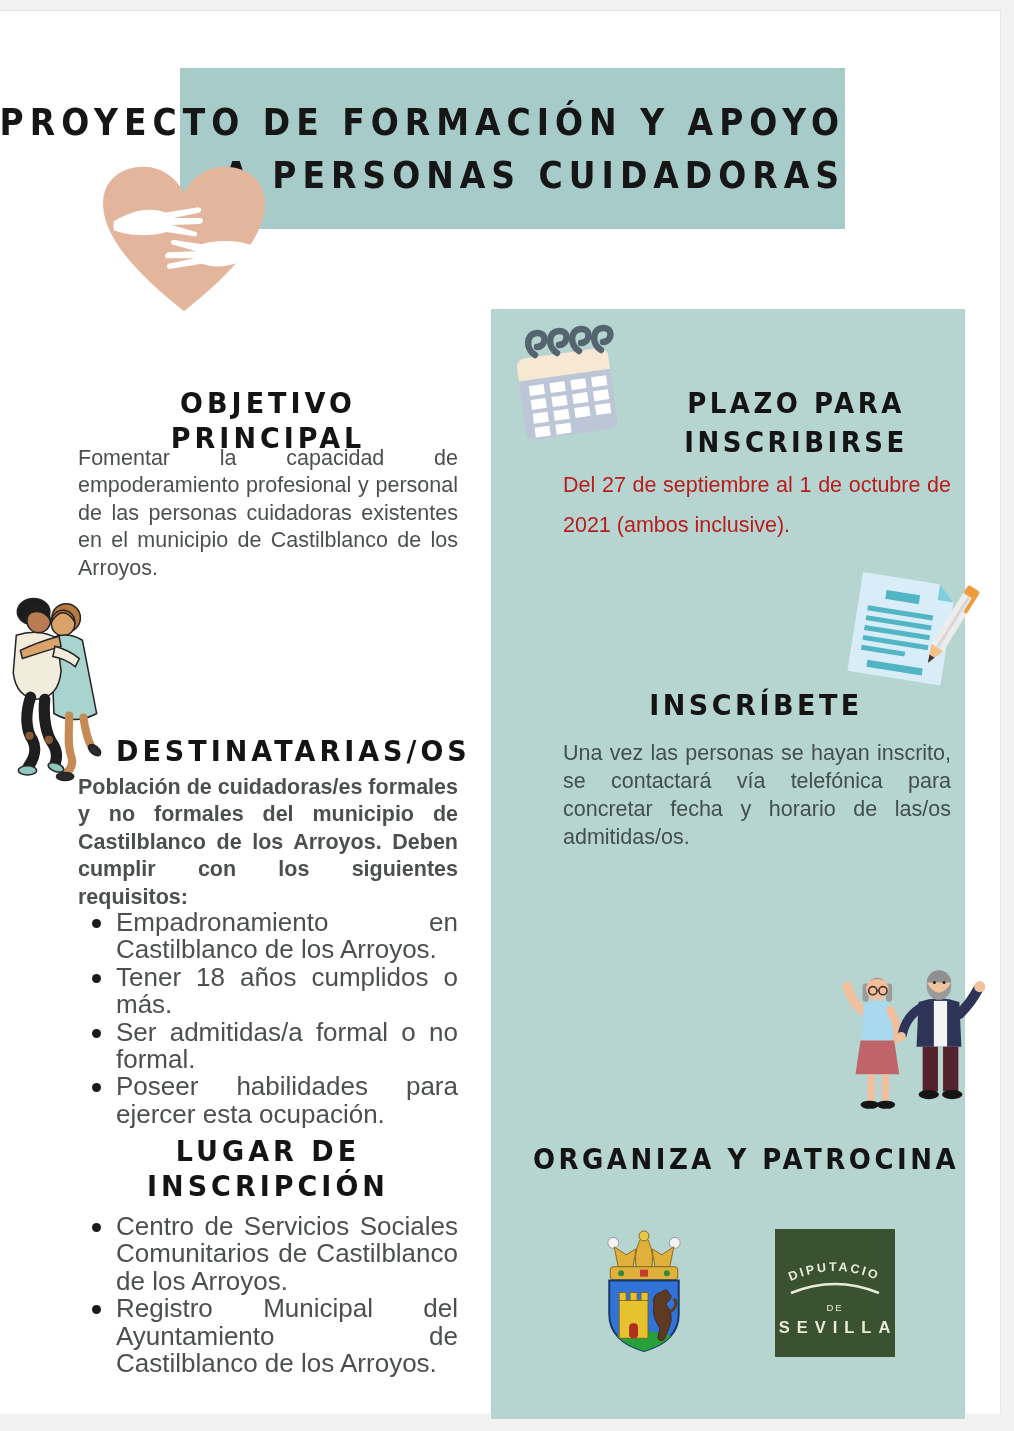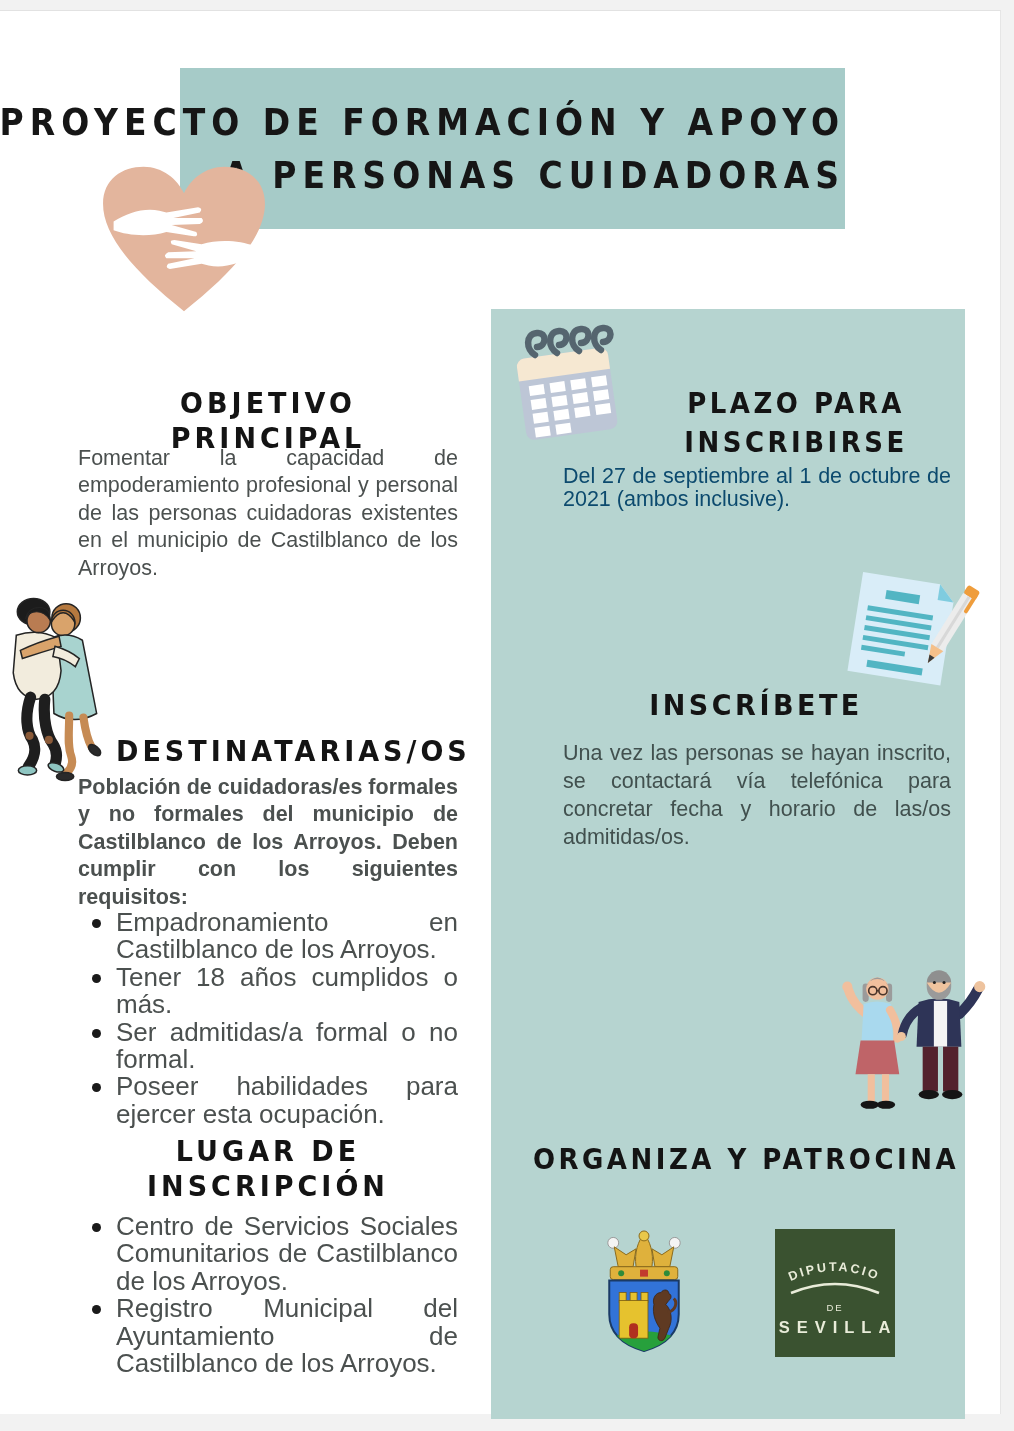--- a/index.html
+++ b/index.html
@@ -152,21 +152,21 @@
             <path d="M76 30 C67 25 66 9 78 8 C88 7 88 21 78 22"></path>
             <path d="M98 29 C89 24 88 8 100 7 C110 6 110 20 100 21"></path>
           </g>
         </svg>
       </div>
 
       <div class="abs h-marker center" style="left:145px; top:78px; width:320px; line-height:36px; font-size:26px;">
         <div>PLAZO PARA</div>
         <div>INSCRIBIRSE</div>
       </div>
-      <div class="abs body-text" style="left:72px; top:156px; width:388px; line-height:23px; color:#0c4a6e;">Del 27 de septiembre al 1 de octubre de 2021 (ambos inclusive).</div>
+      <div class="abs body-text" style="left:72px; top:156px; width:388px; line-height:40px; color:#b91c1c;">Del 27 de septiembre al 1 de octubre de 2021 (ambos inclusive).</div>
 
       <div class="abs" style="left:352px; top:258px; width:142px; height:130px;">
         <svg width="142" height="130" viewBox="0 0 142 130">
           <g transform="rotate(9 60 60)">
             <path d="M12 12 H90 L106 28 V112 H12 Z" fill="#d9edf8"></path>
             <path d="M90 12 L106 28 H90 Z" fill="#7fccdf"></path>
             <g fill="#52b5c3">
               <rect x="38" y="26" width="34" height="9"></rect>
               <rect x="22" y="44" width="66" height="5"></rect>
               <rect x="22" y="54" width="66" height="5"></rect>

